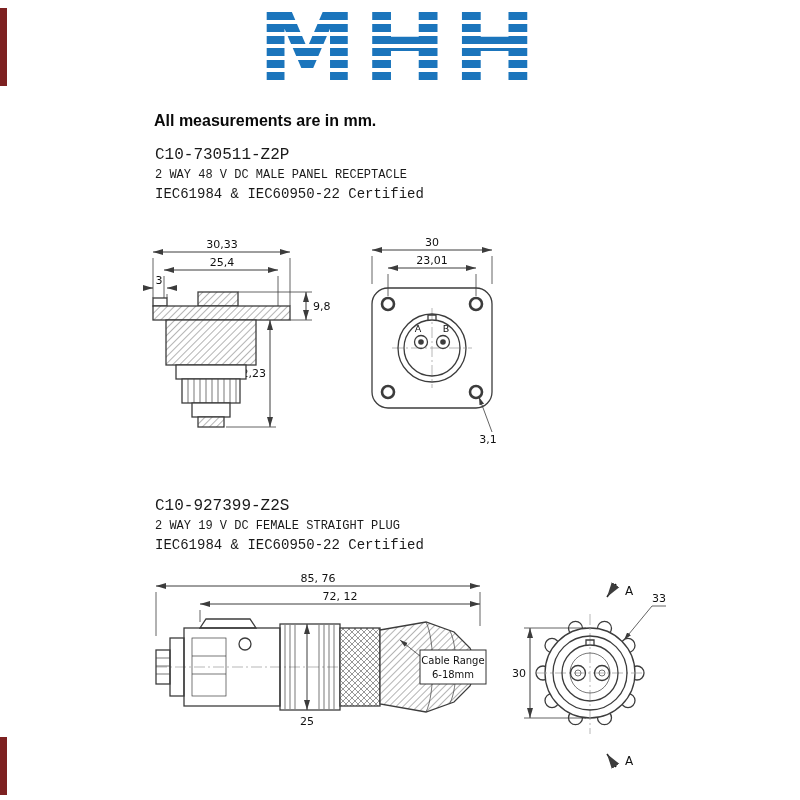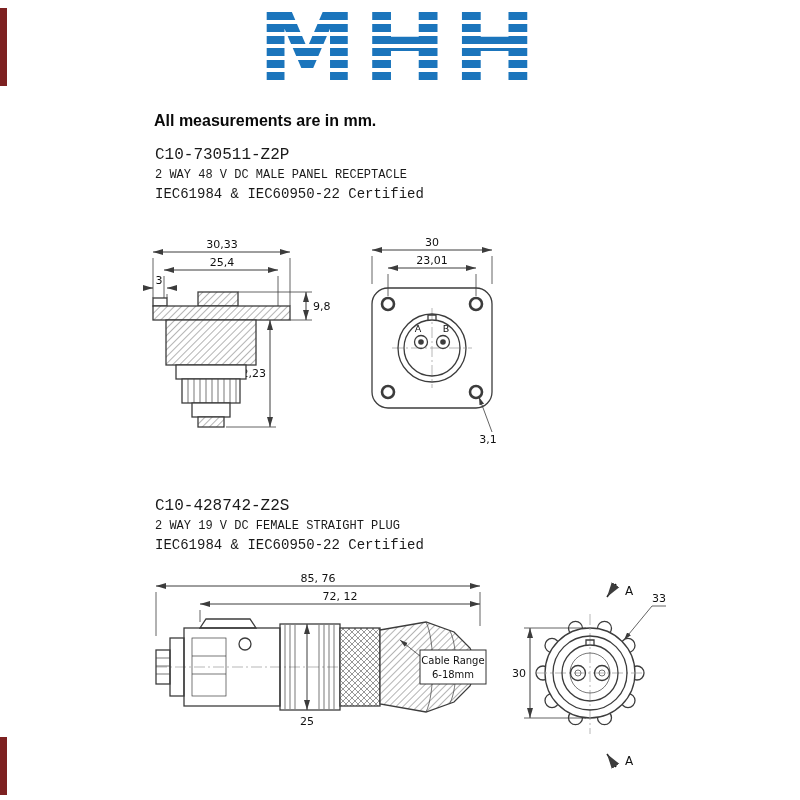--- a/index.html
+++ b/index.html
@@ -166,21 +166,21 @@
       <circle class="s" cx="81" cy="106" r="6.5"></circle>
       <circle class="fillc" cx="81" cy="106" r="2.8"></circle>
       <text class="pintxt" x="56" y="96" text-anchor="middle">A</text>
       <text class="pintxt" x="84" y="96" text-anchor="middle">B</text>
     </g>
     <line class="el" x1="117" y1="161" x2="130" y2="196" marker-start="url(#arr)"></line>
     <text class="dimtxt" x="126" y="207" text-anchor="middle">3,1</text>
   </svg>
 
   <div class="pblock" id="p2">
-    <div class="pn">C10-428742-Z2S</div>
+    <div class="pn">C10-927399-Z2S</div>
     <div class="desc">2 WAY 19 V DC FEMALE STRAIGHT PLUG</div>
     <div class="cert">IEC61984 &amp; IEC60950-22 Certified</div>
   </div>
 
   <svg class="drawing" style="left:148px;top:572px;" width="340" height="200" viewBox="0 0 340 200">
     <g>
       <line class="el" x1="8" y1="20" x2="8" y2="64"></line>
       <line class="el" x1="332" y1="20" x2="332" y2="54"></line>
       <line class="el" x1="52" y1="38" x2="52" y2="50"></line>
     </g>

